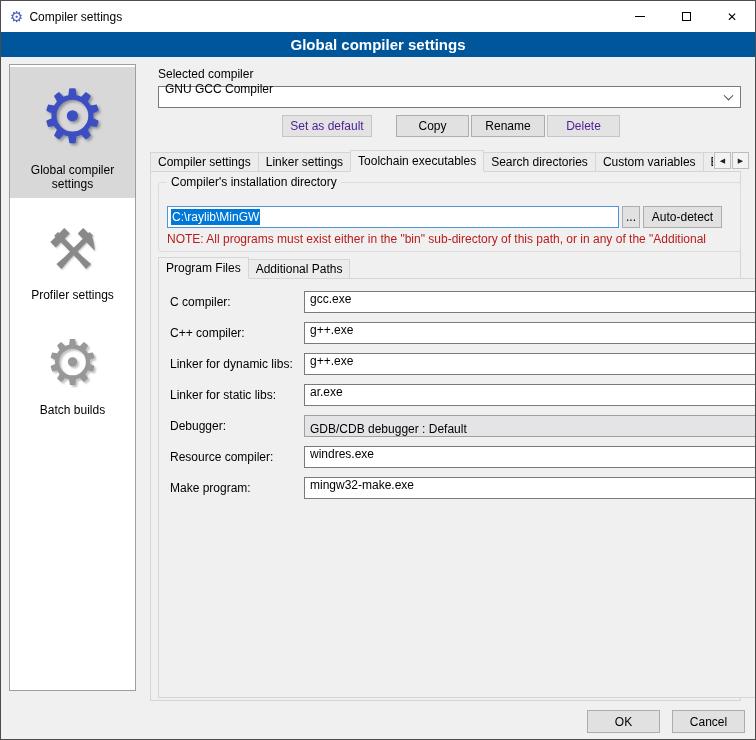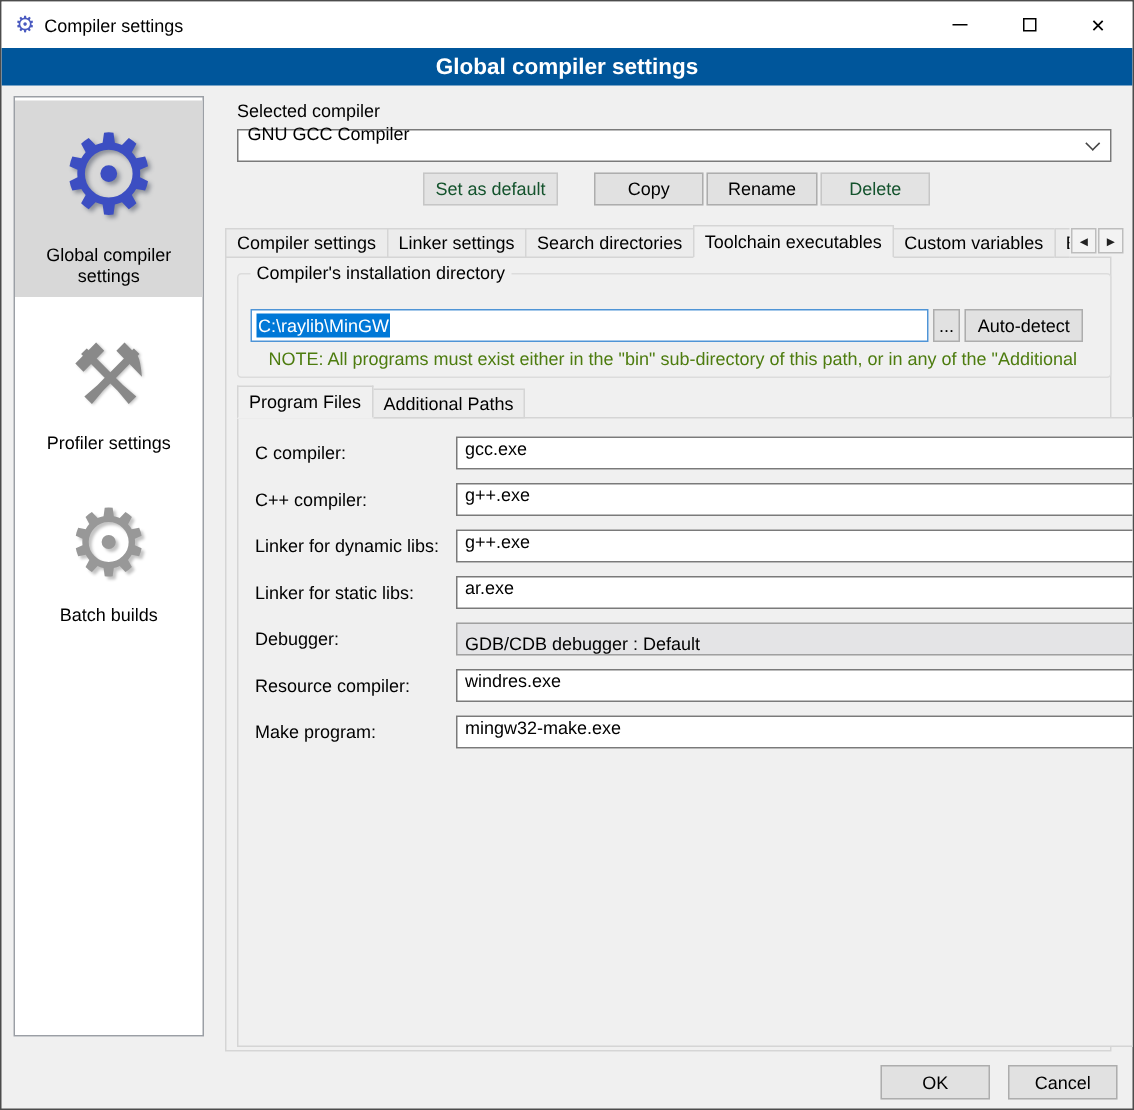--- a/index.html
+++ b/index.html
@@ -27,21 +27,21 @@
   .gear-gray{font-size:62px;line-height:74px;color:#989898;text-shadow:2px 2px 2px #c4c4c4}
   .profiler-glyph{font-size:56px;line-height:70px;color:#898989;text-shadow:1px 1px 2px #c4c4c4}
   .side-label{font-size:12px;line-height:14px}
 
   
   .lbl-selected{position:absolute;left:157px;top:66px}
   .combo{background:#fff;border:1px solid #7a7a7a;display:flex;align-items:center;padding:0 24px 16px 6px;position:absolute}
   .combo-main{left:157px;top:85px;width:583px;height:22px}
   .chev{position:absolute;right:8px;top:50%;width:7px;height:7px;border-right:1px solid #444;border-bottom:1px solid #444;transform:translateY(-70%) rotate(45deg)}
   .btn{position:absolute;height:22px;background:#e1e1e1;border:1px solid #adadad;display:flex;align-items:center;justify-content:center;font-size:12px;cursor:default;white-space:nowrap}
-  .btn.disabled{color:#14532d;background:#e3e3e3;border-color:#c6c6c6}
+  .btn.disabled{color:#4c1d95;background:#e3e3e3;border-color:#c6c6c6}
   .btn-setdef{left:281px;top:114px;width:90px}
   .btn-copy{left:395px;top:114px;width:73px}
   .btn-rename{left:470px;top:114px;width:74px}
   .btn-delete{left:546px;top:114px;width:73px}
   .btn-reset{left:630px;top:114px;width:110px}
 
   
   .tabstrip{position:absolute;left:149px;top:149px;height:22px;width:563px;display:flex;align-items:flex-end;overflow:hidden;z-index:3}
   .tab{height:20px;padding:0 7px;display:flex;align-items:center;background:#ececec;border:1px solid #d5d5d5;margin-right:-1px;white-space:nowrap}
   .tab.selected{height:22px;background:#f0f0f0;border-bottom:1px solid #f0f0f0;position:relative;z-index:4}
@@ -49,21 +49,21 @@
   .arrow-btn{width:17px;height:17px;border:1px solid #bdbdbd;background:#f3f3f3;display:flex;align-items:center;justify-content:center;font-size:7px;color:#222;margin-left:1px}
   .tabpage{position:absolute;left:149px;top:170px;width:591px;height:530px;border:1px solid #d5d5d5;background:#f0f0f0}
 
   
   .groupbox{position:absolute;left:157px;top:181px;width:583px;height:70px;border:1px solid #dcdcdc;border-radius:3px}
   .group-legend{position:absolute;left:8px;top:-8px;background:#f0f0f0;padding:0 4px}
   .dir-input{position:absolute;left:166px;top:205px;width:452px;height:22px;background:#fff;border:1px solid #4f94d6;display:flex;align-items:center;padding:0 3px;overflow:hidden;white-space:nowrap}
   .sel-text{background:#0078d7;color:#fff;padding:1px 1px}
   .btn-browse-dir{left:621px;top:205px;width:18px}
   .btn-autodetect{left:642px;top:205px;width:79px}
-  .note{position:absolute;left:178px;top:231px;width:573px;color:#4d7c0f;white-space:nowrap;overflow:hidden}
+  .note{position:absolute;left:166px;top:231px;width:573px;color:#b91c1c;white-space:nowrap;overflow:hidden}
 
   
   .subtabstrip{position:absolute;left:157px;top:257px;height:21px;display:flex;align-items:flex-end;z-index:3}
   .subpage{position:absolute;left:157px;top:277px;width:702px;height:420px;border:1px solid #d5d5d5;background:#f0f0f0;padding:12px 18px 0 11px}
 
   
   .frow{display:flex;align-items:center;height:22px;margin-bottom:9px}
   .flabel{width:134px;flex:none}
   .finput{flex:1;height:22px;background:#fff;border:1px solid #7a7a7a;display:flex;align-items:flex-start;padding:0 5px;overflow:hidden;white-space:nowrap}
   .fbrowse{position:static;width:18px;height:22px;margin-left:4px;flex:none}
@@ -118,22 +118,22 @@
   </div>
 
   <div class="btn disabled btn-setdef">Set as default</div>
   <div class="btn btn-copy">Copy</div>
   <div class="btn btn-rename">Rename</div>
   <div class="btn disabled btn-delete">Delete</div>
 
   <div class="tabstrip">
     <div class="tab">Compiler settings</div>
     <div class="tab">Linker settings</div>
+    <div class="tab selected">Toolchain executables</div>
     <div class="tab">Search directories</div>
-    <div class="tab selected">Toolchain executables</div>
     <div class="tab">Custom variables</div>
     <div class="tab">Buil</div>
   </div>
   <div class="tab-arrows">
     <div class="arrow-btn">◀</div>
     <div class="arrow-btn">▶</div>
   </div>
   <div class="tabpage"></div>
 
   <div class="groupbox">

